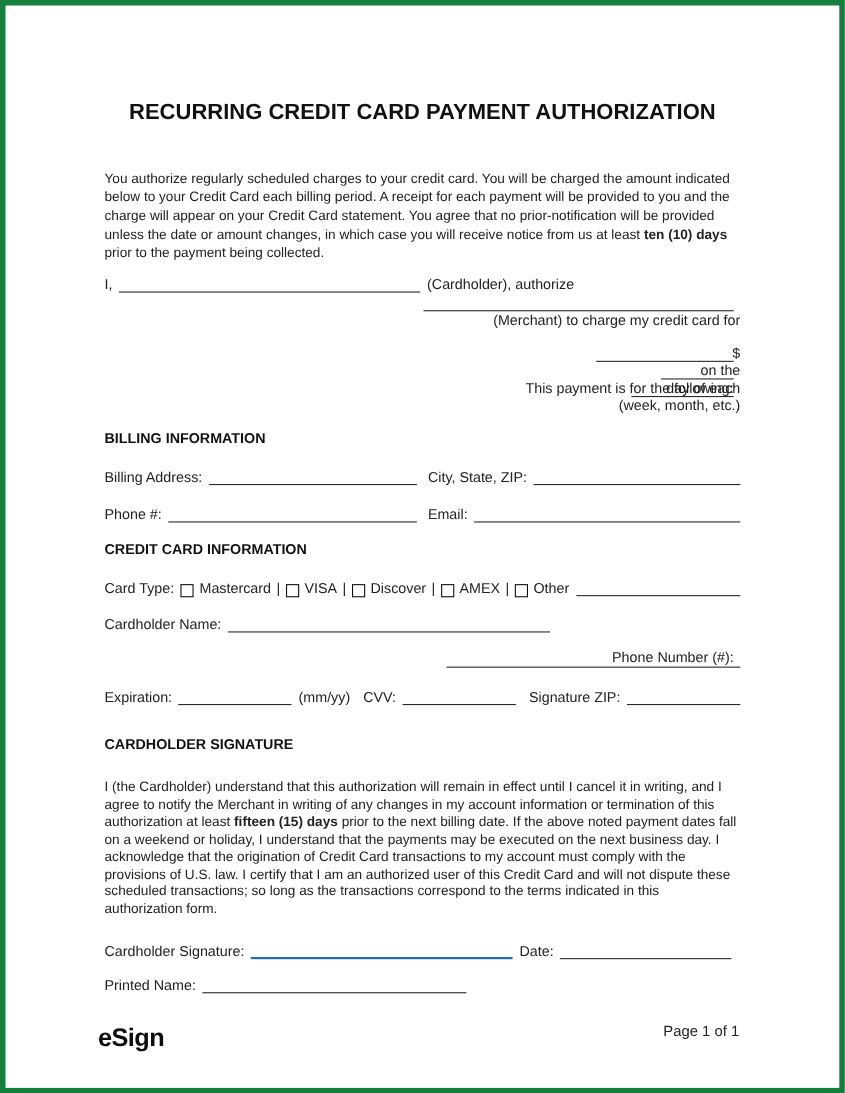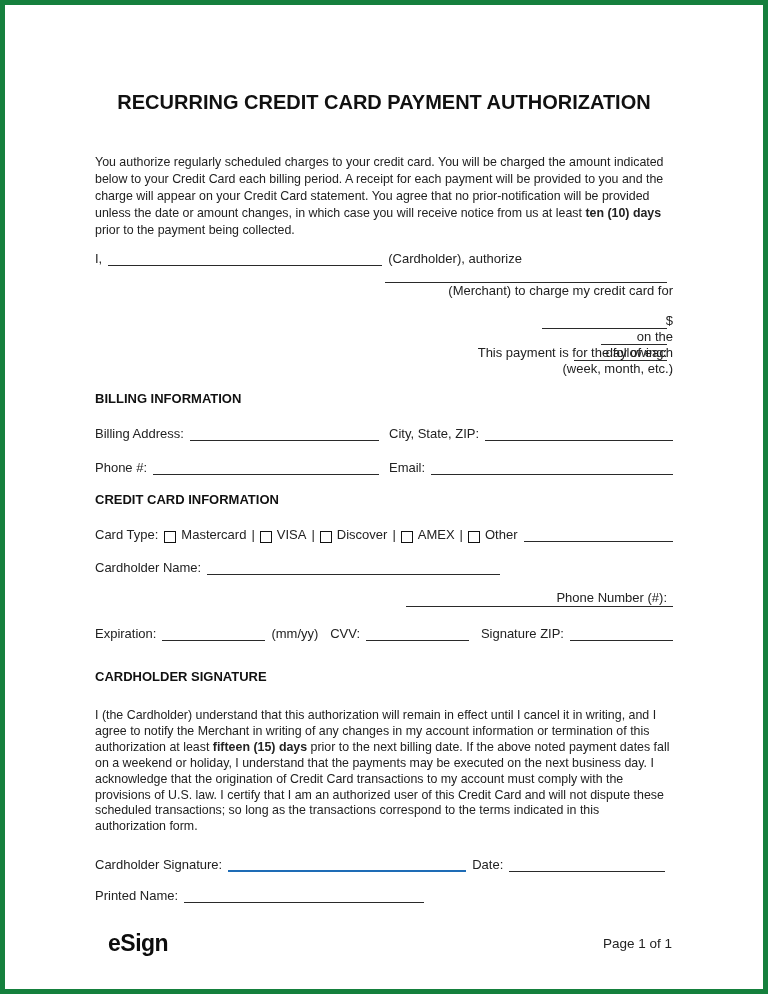--- a/index.html
+++ b/index.html
@@ -43,22 +43,22 @@
   .exp-row { justify-content:space-between; }
   .exp-group { display:flex; align-items:flex-end; }
 
   .terms { margin-top:22px; font-size:12.4px; line-height:15.9px; color:#222; }
 
   .sig-row { height:19px; }
   .sig-blank { width:238px; border-bottom:2px solid #1E6CB6; height:15px; }
   .date-blank { width:156px; }
 
   .footer {
-    position:absolute; left:103px; right:91px; top:925px;
-    display:flex; justify-content:space-between; align-items:center;
+    position:absolute; left:84px; right:91px; top:925px;
+    display:flex; justify-content:space-between; align-items:flex-start;
   }
   .brand { font-size:23px; font-weight:800; letter-spacing:-0.5px; color:#0d0d0d; }
   .page-indicator { font-size:13.5px; color:#222; }
 </style>
 </head>
 <body>
 
 <div class="page">
   <div class="content">
 

